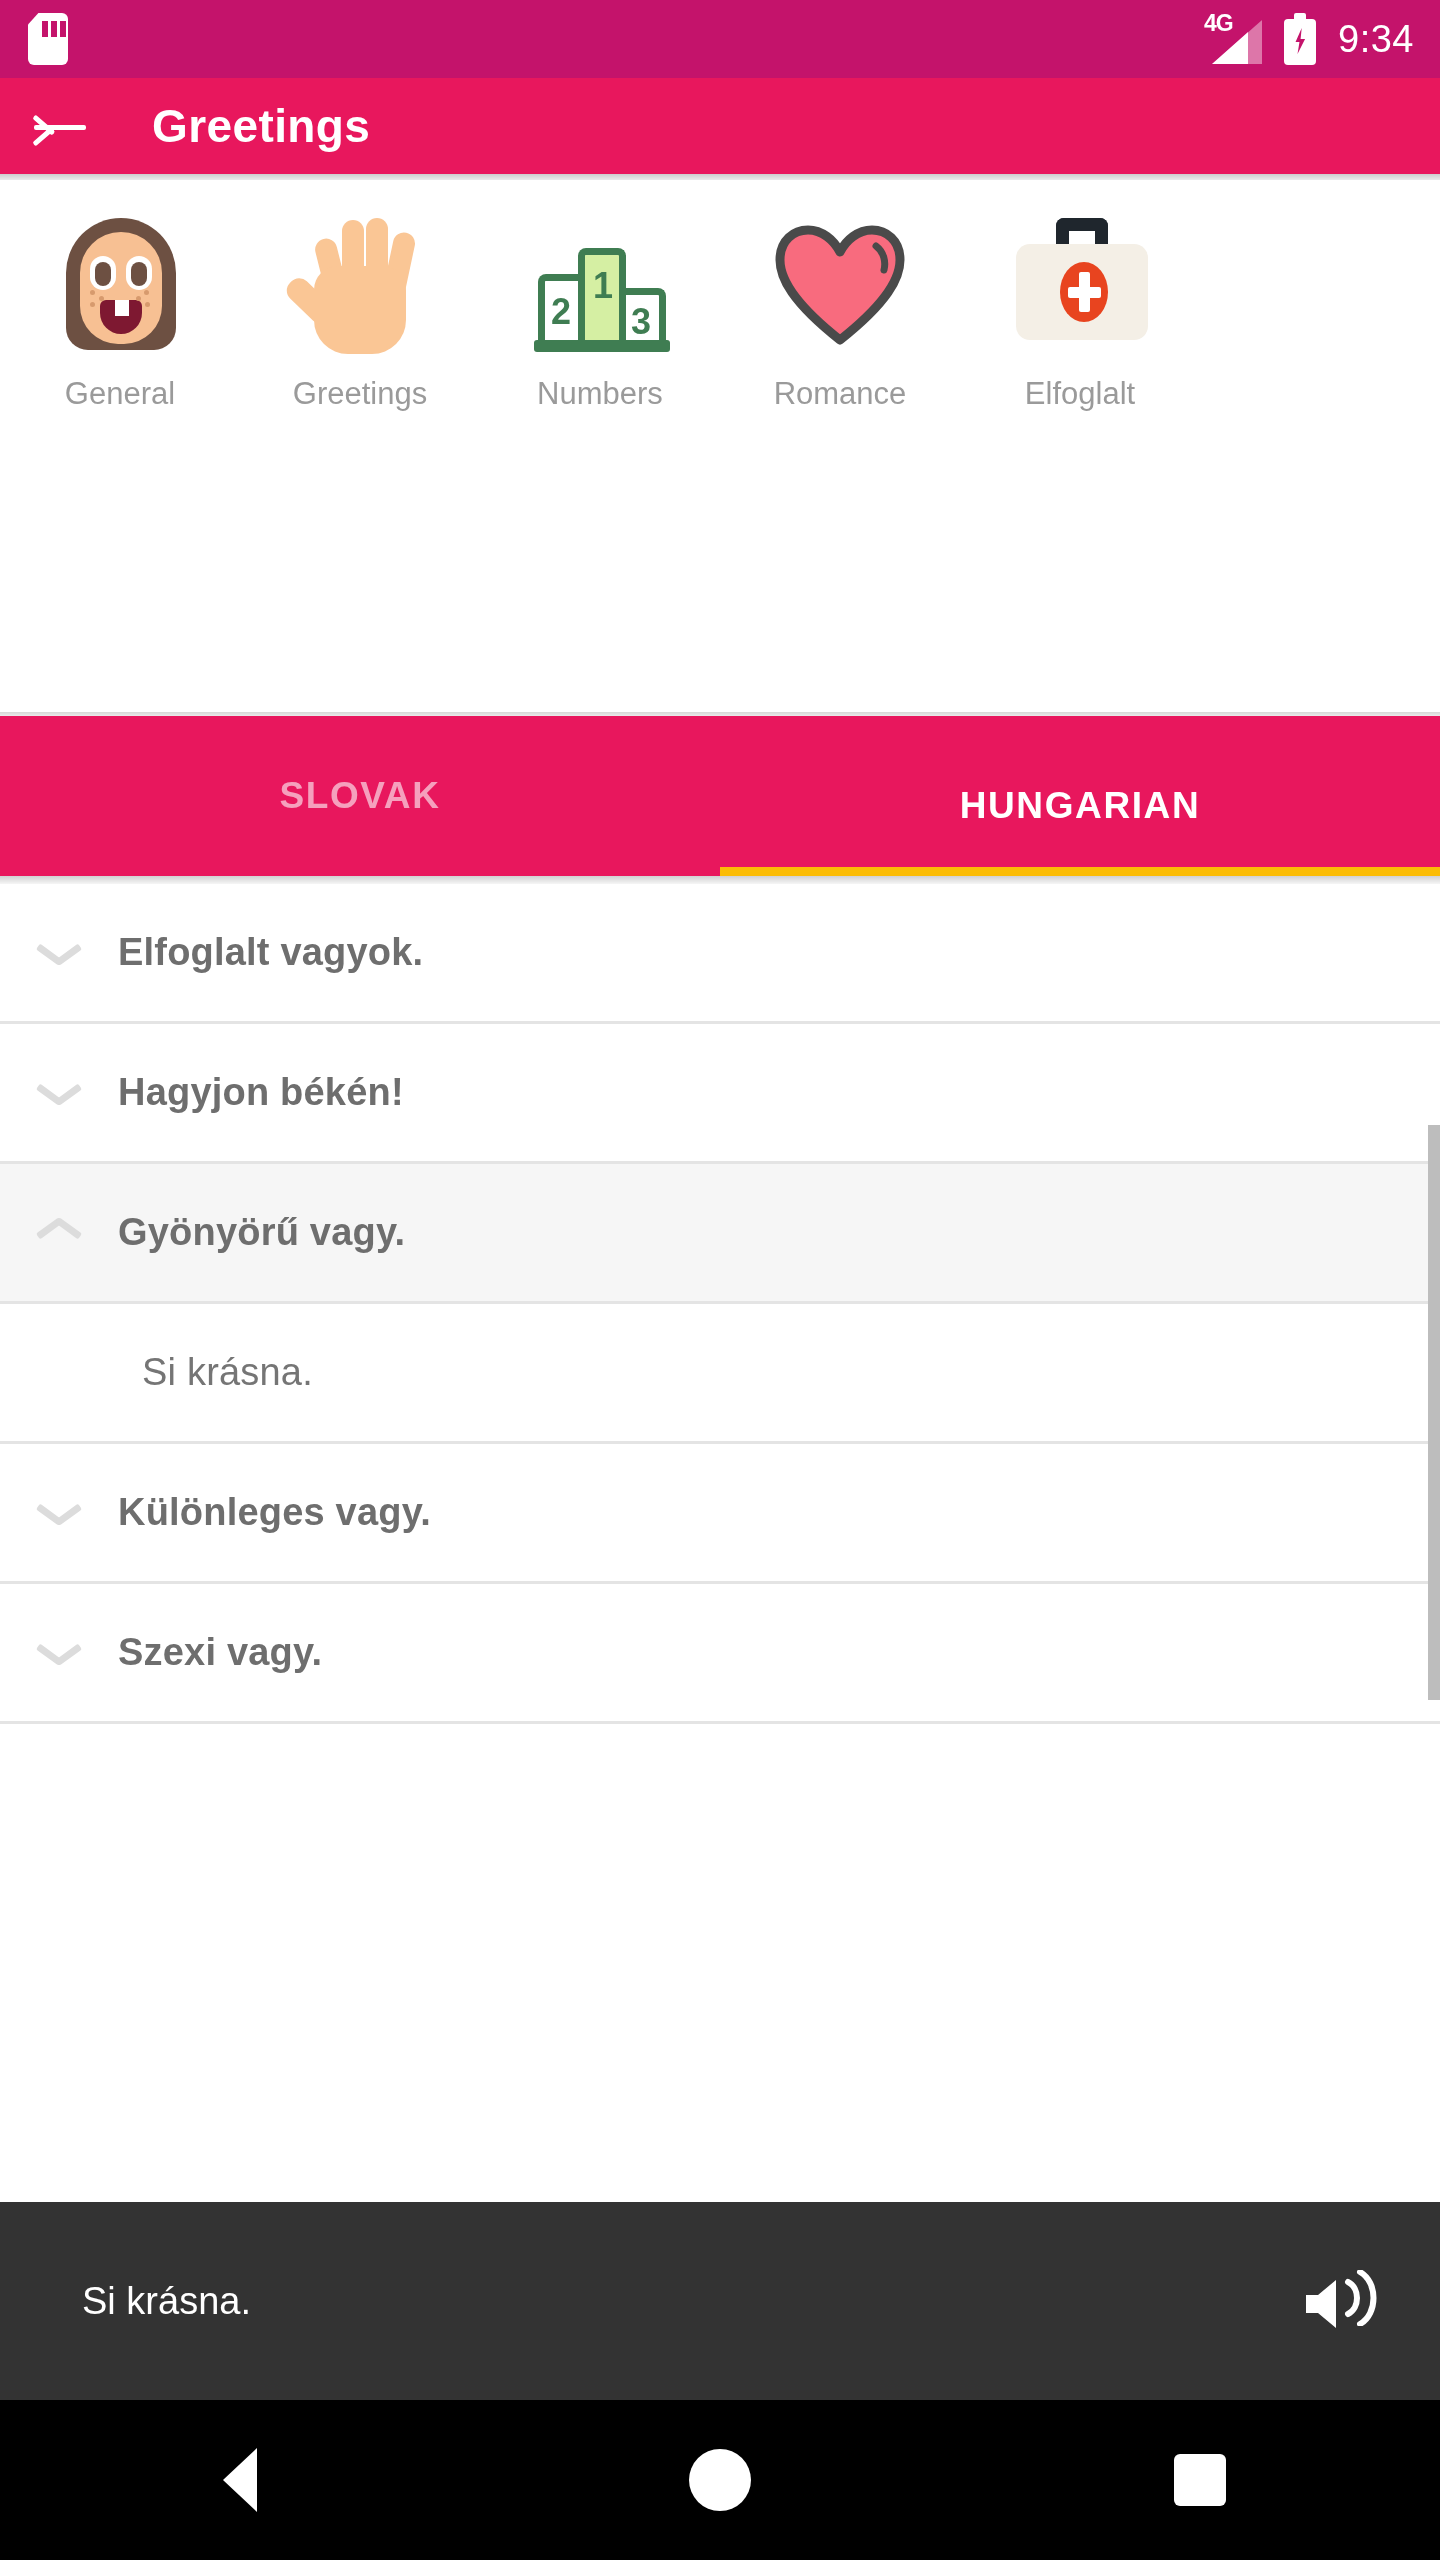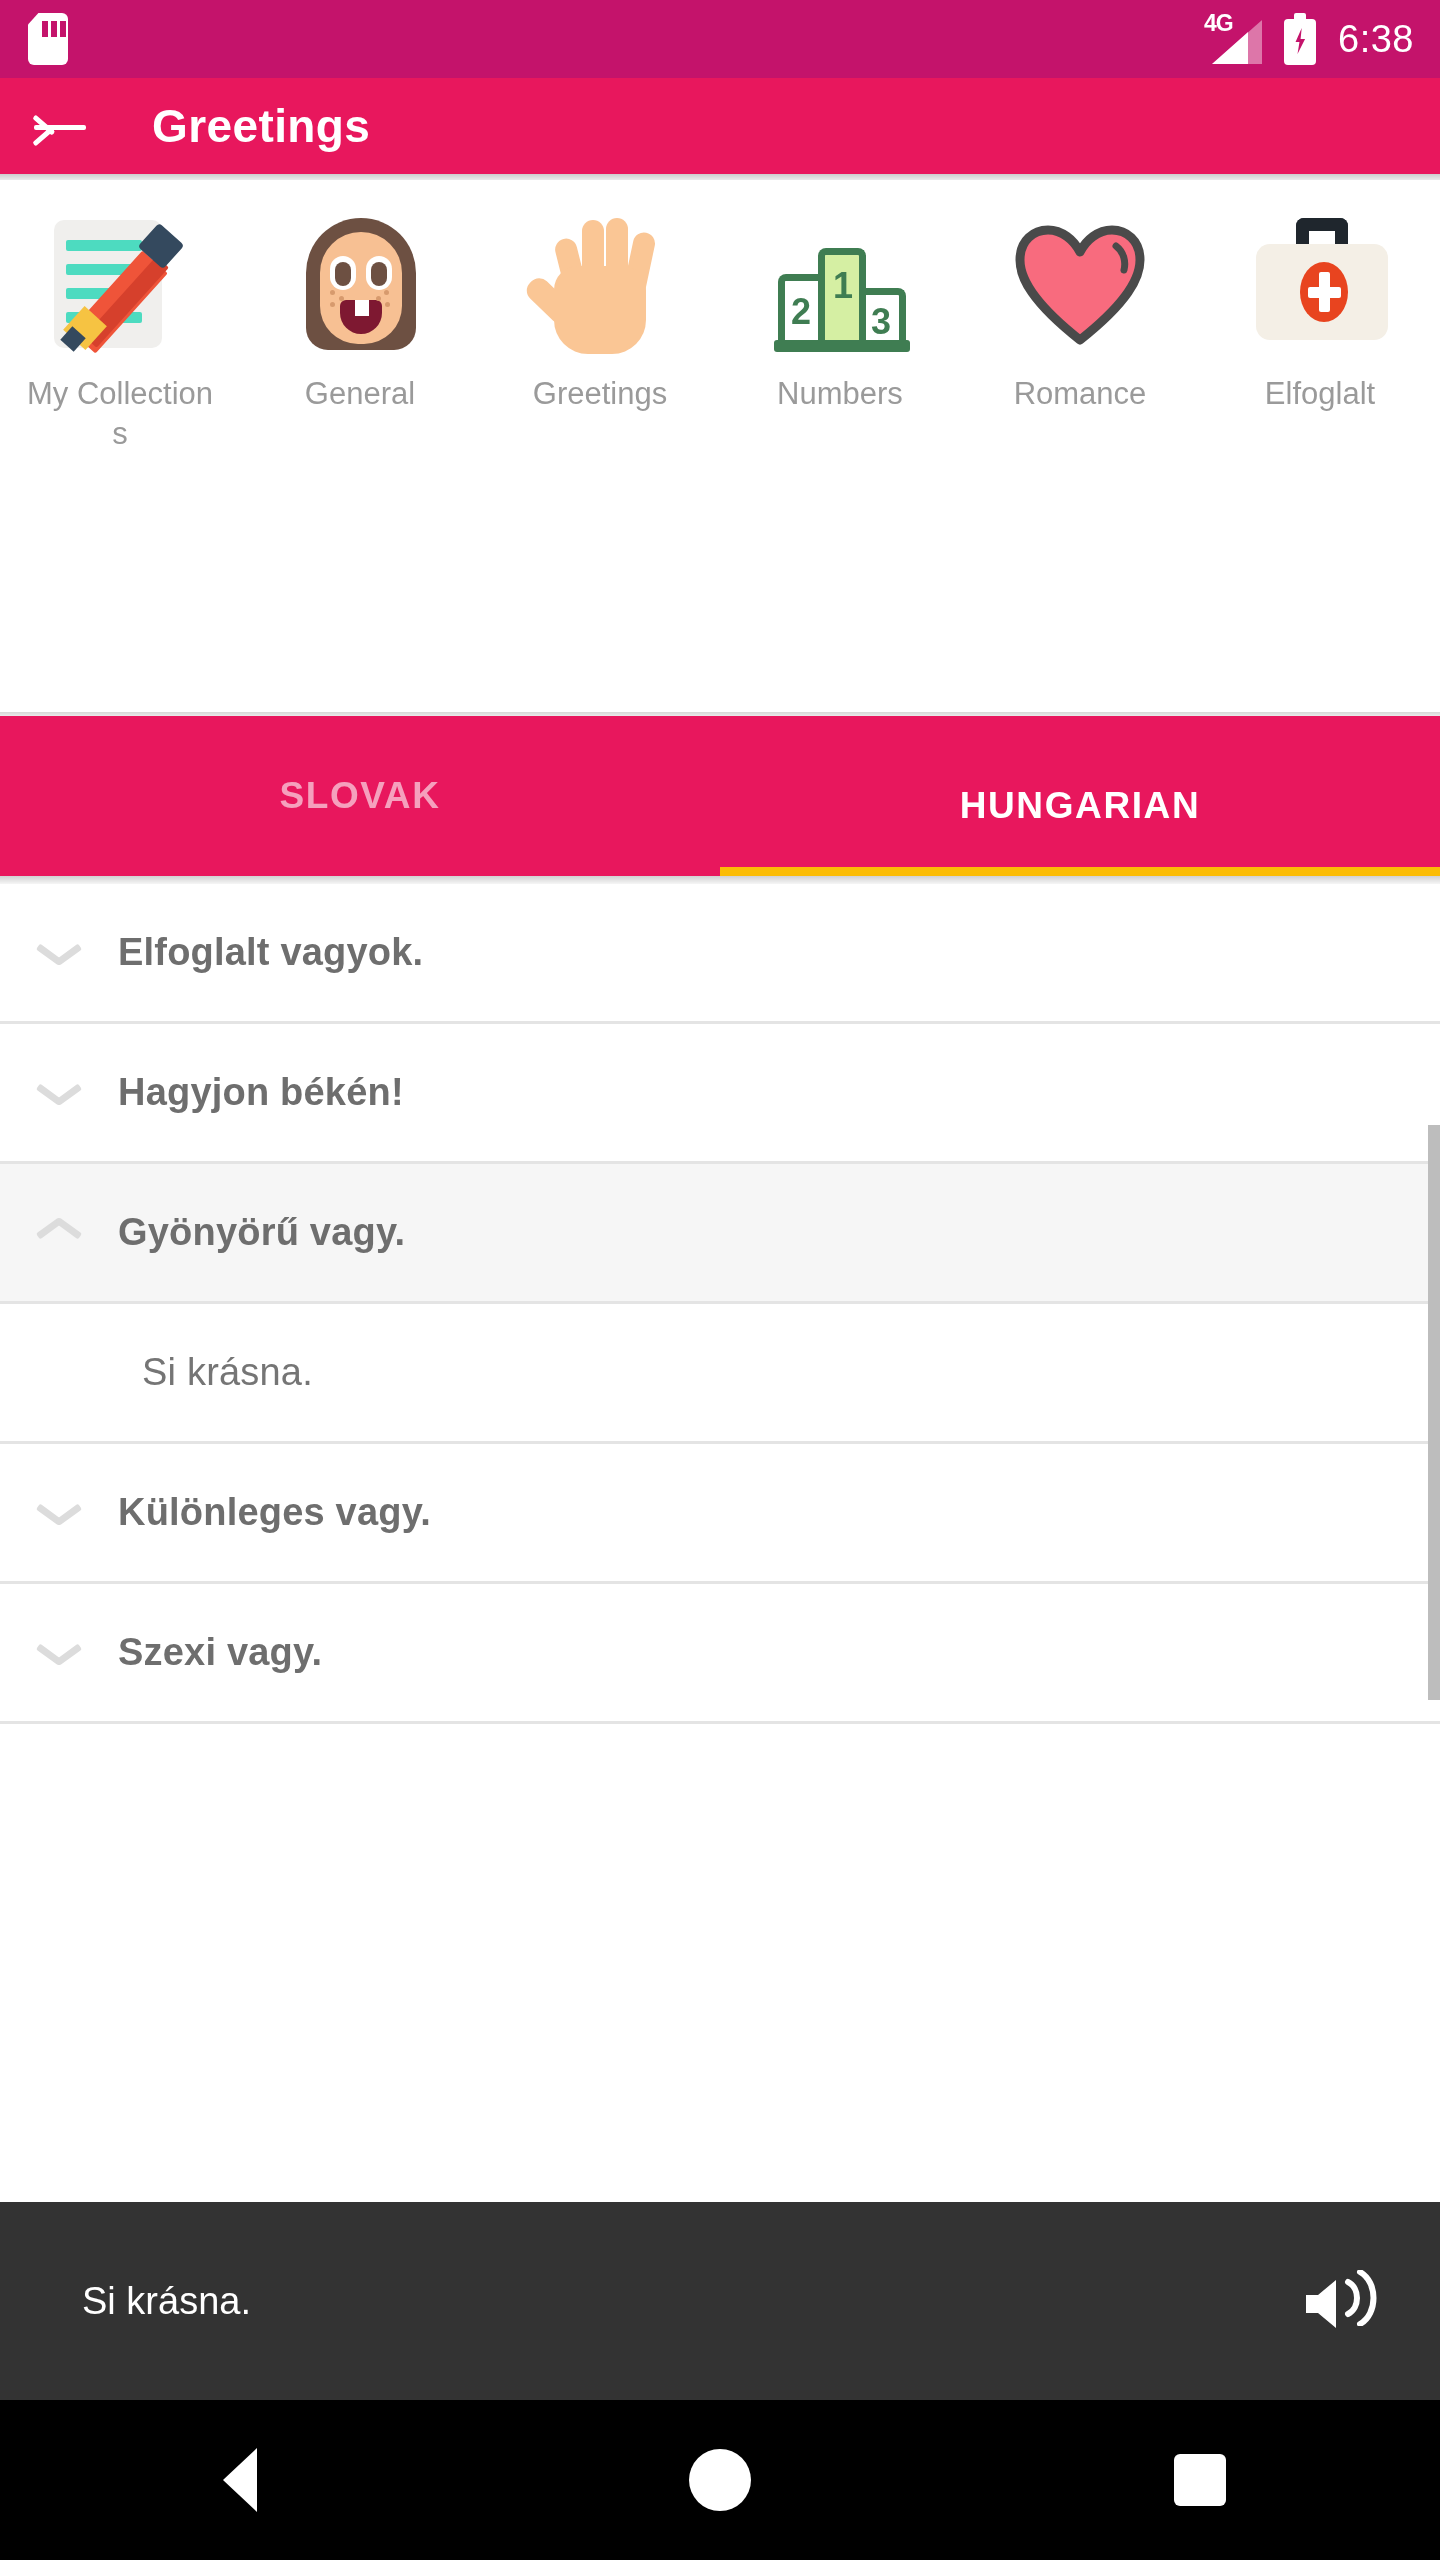--- a/index.html
+++ b/index.html
@@ -333,57 +333,41 @@
       <div class="sig">
         <div class="tri-bg"></div>
         <div class="tri-fg"></div>
         <div class="g4">4G</div>
       </div>
       <div class="batt">
         <div class="nub"></div>
           <div class="shell"></div>
           <div class="bolt"></div>
       </div>
-      <div class="sb-time">6:38</div>
+      <div class="sb-time">9:34</div>
     </div>
   </div>
 
   <div class="appbar">
     <div class="appbar-inner">
       <div class="back-btn">
         <div class="back-arrow">
           <div class="shaft"></div>
             <div class="h1"></div>
             <div class="h2"></div>
         </div>
       </div>
       <div class="appbar-title">Greetings</div>
     </div>
   </div>
   <div class="appbar-shadow"></div>
 
   <div class="catpanel">
     <div class="catrow">
 
-      <div class="cat">
-        <div class="cat-icon ic-note">
-          <div class="pad"></div>
-          <div class="ln l1"></div>
-            <div class="ln l2"></div>
-            <div class="ln l3"></div>
-          <div class="ln l4"></div>
-            <div class="ln l5"></div>
-          <div class="pencil"></div>
-            <div class="pencil2"></div>
-          <div class="erase"></div>
-            <div class="tipy"></div>
-            <div class="tipd"></div>
-        </div>
-        <div class="cat-label">My Collections</div>
-      </div>
 
       <div class="cat">
         <div class="cat-icon ic-face">
           <div class="hair"></div>
             <div class="skin"></div>
           <div class="eye eL"></div>
             <div class="eye eR"></div>
           <div class="pup pL"></div>
             <div class="pup pR"></div>
           <div class="mouth"></div>

